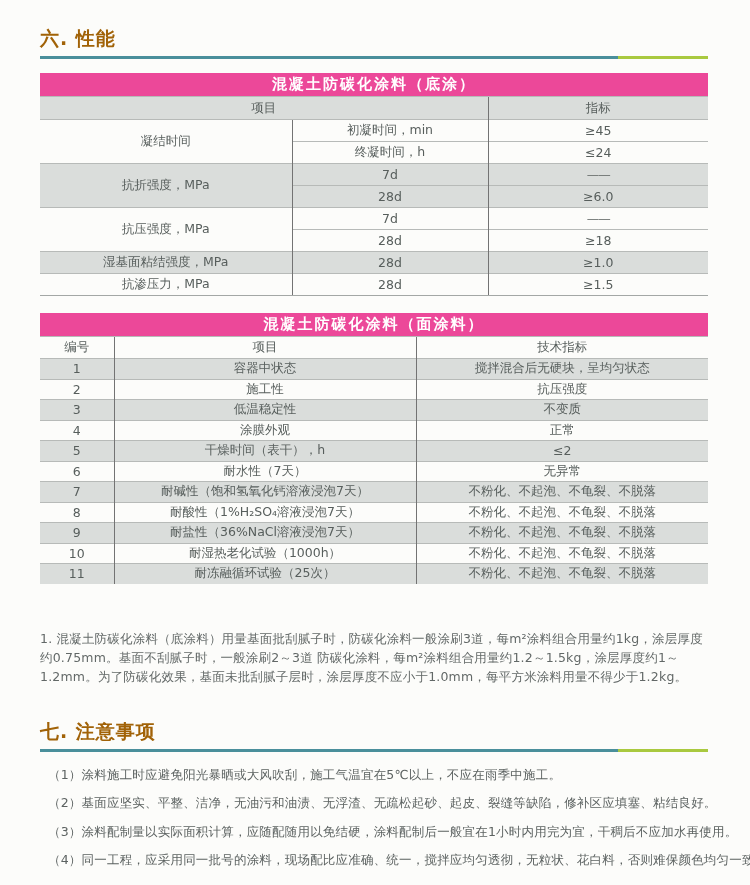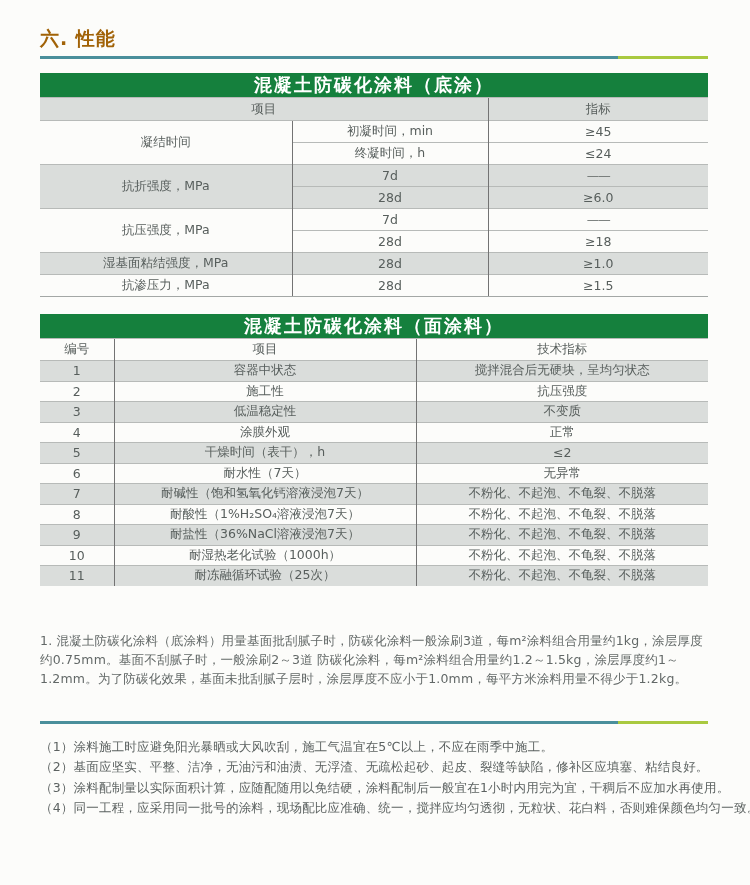--- a/index.html
+++ b/index.html
@@ -21,21 +21,21 @@
     background:linear-gradient(to right,#4a8f9b 0,#4a8f9b 86.5%,#a9c93f 86.5%,#a9c93f 100%);
   }
 
   
   table{
     border-collapse:collapse;table-layout:fixed;width:668px;
     color:#575e5c;font-size:12.5px;
   }
   td,th{padding:0;text-align:center;font-weight:normal;vertical-align:middle;}
   .t-head td{
-    background:#15803d;color:#ffffff;font-weight:bold;font-size:18px;
+    background:#ec4899;color:#ffffff;font-weight:bold;font-size:15px;
     height:23px;letter-spacing:2px;border:none;
   }
   .shade{background:#dadddb;}
   tr.line td{border-top:1px solid #b7bab8;}
   .vline{border-left:1px solid #737373;}
   .t-bottom{border-bottom:1px solid #a3a7a5;}
   #table1 tr.data td{height:21px;}
   #table1 tr.cols td{height:22px;}
   #table2 tr.data td{height:19.5px;}
   #table2 tr.cols td{height:21px;}
@@ -43,21 +43,21 @@
 
   
   .notes{margin-top:45px;width:672px;}
   .note-p{
     font-size:12.5px;color:#626867;line-height:19px;
     margin:0 0 1px 0;letter-spacing:0.2px;
   }
   .sec7{margin-top:33px;}
   .items{margin-top:13px;}
   .item-p{
-    font-size:12.5px;color:#5c6261;line-height:20.6px;margin:0;
+    font-size:12.5px;color:#5c6261;line-height:20.6px;margin:8px;
     letter-spacing:0.2px;white-space:nowrap;
   }
 
   .gap-t1{height:14px;}
   .gap-t2{height:17px;}
 </style>
 </head>
 <body>
 
 <div class="page">
@@ -197,20 +197,21 @@
             <td class="vline shade">不粉化、不起泡、不龟裂、不脱落</td>
           </tr>
         </tbody>
     </table>
 
     <div class="notes">
       <p class="note-p">1. 混凝土防碳化涂料（底涂料）用量基面批刮腻子时，防碳化涂料一般涂刷3道，每m²涂料组合用量约1kg，涂层厚度约0.75mm。基面不刮腻子时，一般涂刷2～3道 防碳化涂料，每m²涂料组合用量约1.2～1.5kg，涂层厚度约1～1.2mm。为了防碳化效果，基面未批刮腻子层时，涂层厚度不应小于1.0mm，每平方米涂料用量不得少于1.2kg。</p>
     </div>
 
     <div class="sec7">
+      <div class="sec-title">七. 注意事项</div>
       <div class="rule"></div>
       <div class="items">
           <p class="item-p">（1）涂料施工时应避免阳光暴晒或大风吹刮，施工气温宜在5℃以上，不应在雨季中施工。</p>
           <p class="item-p">（2）基面应坚实、平整、洁净，无油污和油渍、无浮渣、无疏松起砂、起皮、裂缝等缺陷，修补区应填塞、粘结良好。</p>
           <p class="item-p">（3）涂料配制量以实际面积计算，应随配随用以免结硬，涂料配制后一般宜在1小时内用完为宜，干稠后不应加水再使用。</p>
           <p class="item-p">（4）同一工程，应采用同一批号的涂料，现场配比应准确、统一，搅拌应均匀透彻，无粒状、花白料，否则难保颜色均匀一致。</p>
         </div>
     </div>
 
   </div>

